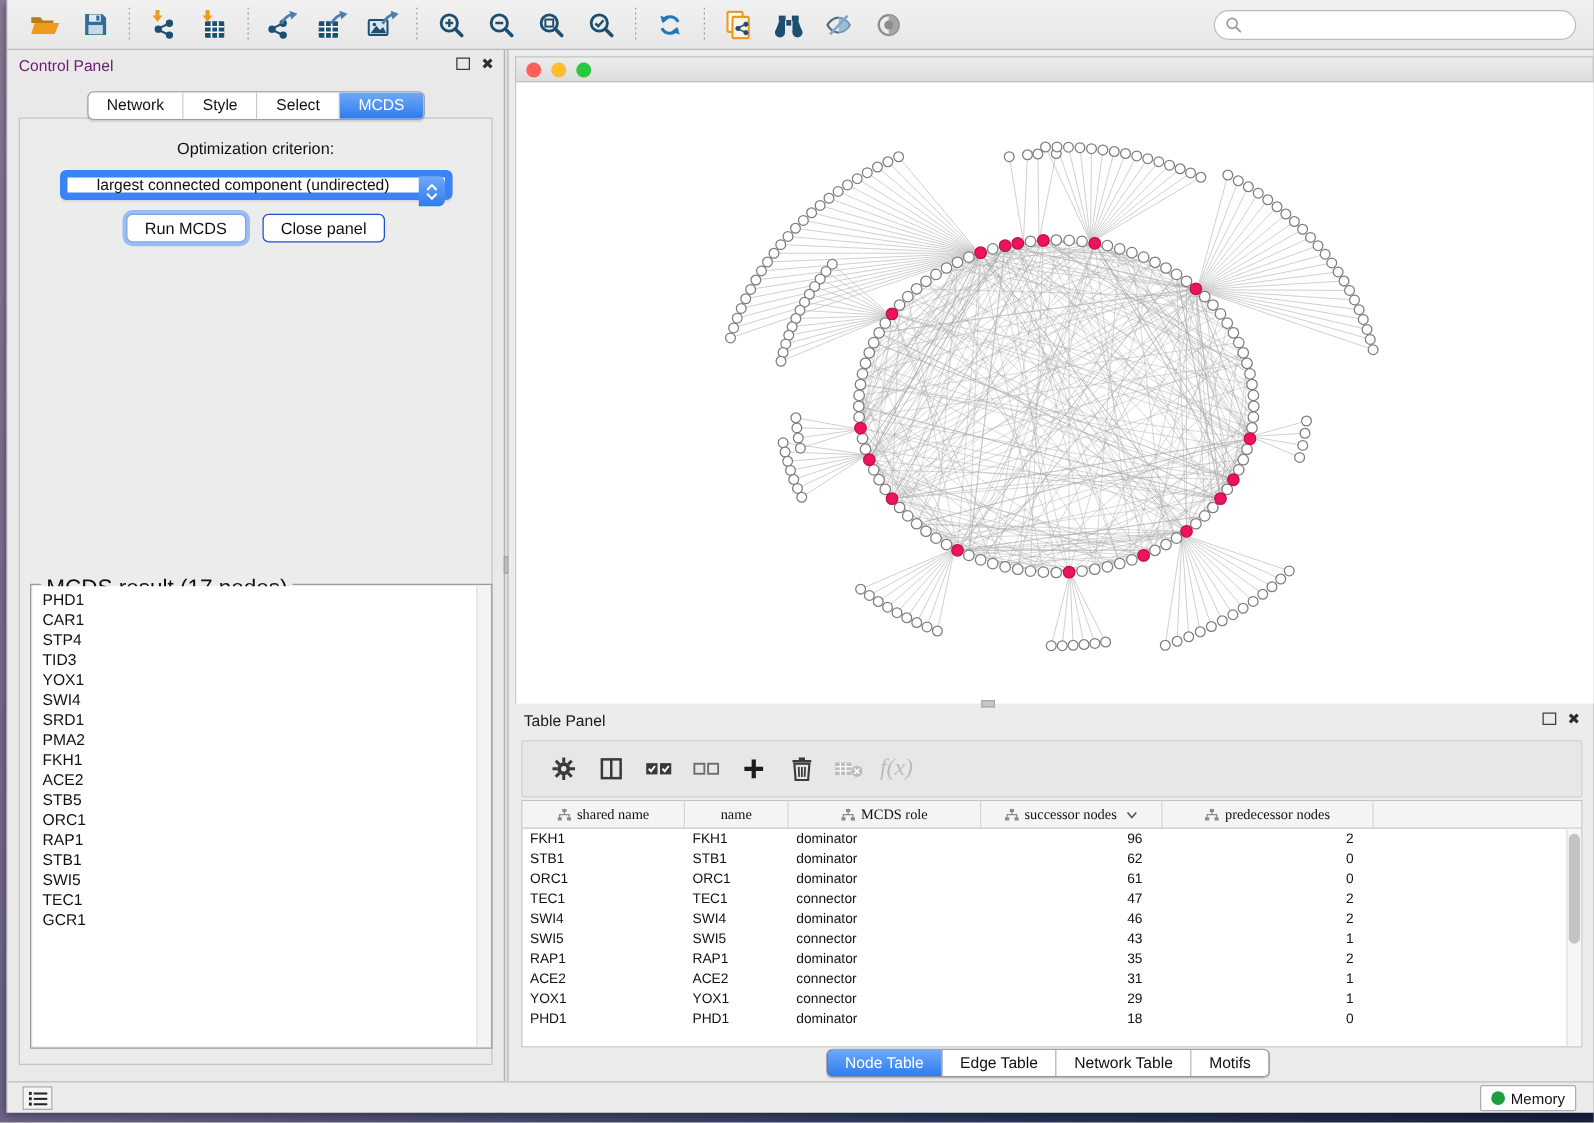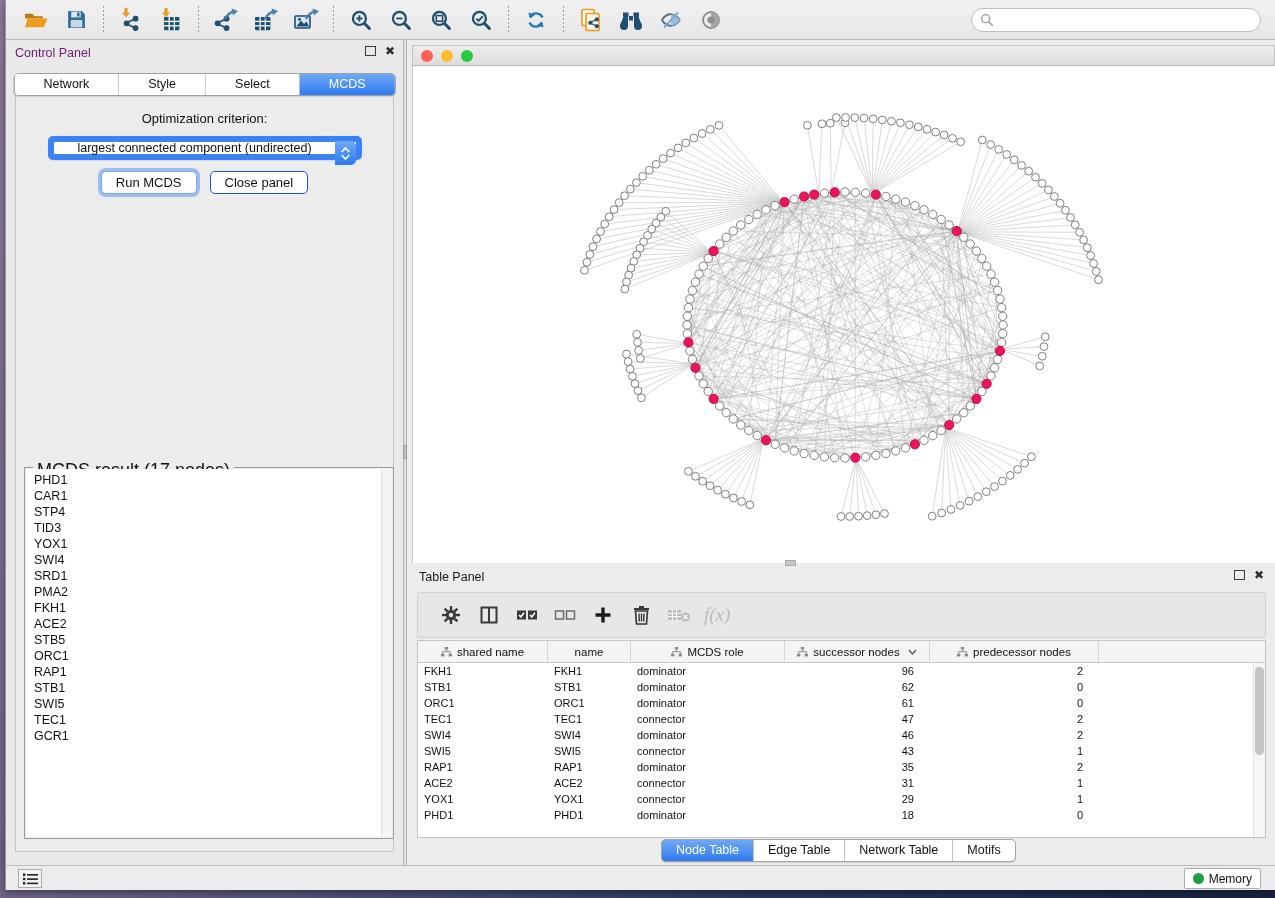--- a/index.html
+++ b/index.html
@@ -18,21 +18,21 @@
 
   
   .control-panel { position:absolute; left:0; top:40px; width:397px; bottom:25px; background:#e9e9e9; }
   .cp-header { position:relative; height:26px; }
   .cp-title { position:absolute; left:9px; top:6px; font-size:12.5px; color:#701a75; }
   .win-btns { position:absolute; right:8px; top:6px; display:flex; align-items:center; gap:9px; }
   .float-ico { width:11px; height:10px; border:1.6px solid #3c3c3c; display:inline-block; }
   .close-ico { font-size:12px; font-weight:bold; color:#2e2e2e; line-height:10px; cursor:pointer; }
 
   .cp-tabs { position:absolute; left:50%; transform:translateX(-50%); top:33px; display:flex; border:1px solid #9f9f9f; border-radius:5px; overflow:hidden; background:#fff; box-shadow:0 1px 1px rgba(0,0,0,.12); z-index:3; }
-  .cp-tab { padding:3px 29px 4px; font-size:12.5px; color:#111; background:#fff; border-right:1px solid #c2c2c2; cursor:pointer; }
+  .cp-tab { padding:3px 15px 4px; font-size:12.5px; color:#111; background:#fff; border-right:1px solid #c2c2c2; cursor:pointer; }
   .cp-tab:last-child { border-right:none; }
   .cp-tab.active { background:linear-gradient(#6fa9f7,#2e7bf0); color:#fff; }
 
   .cp-content { position:absolute; left:9px; right:9px; top:54px; bottom:13px; background:#ececec; border:1px solid #c4c4c4; }
   .opt-label { margin-top:16px; text-align:center; font-size:13px; color:#111; }
   .dropdown { width:314px; height:24px; margin:10px auto 0; background:#fff; border:6px solid #3b82f6; border-radius:5px; display:flex; align-items:center; position:relative; cursor:pointer; box-shadow:0 1px 1px rgba(0,0,0,.08); }
   .dropdown .dd-text { flex:1; text-align:center; font-size:12.5px; color:#111; padding-right:20px; }
   .dd-stepper { position:absolute; right:0; top:-1px; width:21px; height:24px; border-radius:0 5px 5px 0; background:linear-gradient(#6fa9f7,#2e7bf0); display:flex; flex-direction:column; align-items:center; justify-content:center; gap:1px; }
   .dd-stepper svg { display:block; }
   .btn-row { display:flex; justify-content:center; gap:13px; margin-top:11px; }
@@ -62,21 +62,21 @@
 
   
   .table-panel { position:absolute; left:0; right:0; top:523px; bottom:0; background:#ececec; }
   .tp-header { position:relative; height:26px; }
   .tp-title { position:absolute; left:12px; top:7px; font-size:12.5px; color:#1a1a1a; }
   .tp-toolbar { position:absolute; left:10px; right:9px; top:29px; height:46px; background:#e7e7e7; border:1px solid #d2d2d2; border-radius:2px; display:flex; align-items:center; padding-left:18px; }
   .tp-ico { width:30px; height:30px; margin-right:8px; display:flex; align-items:center; justify-content:center; cursor:pointer; }
   .fx-label { font-size:19px; color:#bcbcbc; font-style:italic; font-family:"Liberation Serif","DejaVu Serif",serif; margin-left:2px; }
 
   .data-table { position:absolute; left:10px; right:9px; top:77px; height:198px; background:#fff; border:1px solid #c4c4c4; overflow:hidden; }
-  .thead { display:flex; height:22px; background:#f4f4f4; border-bottom:1px solid #c9c9c9; }
+  .thead { display:flex; height:22px; background:#f4f4f4; border-bottom:1px solid #c9c9c9;font-family:Liberation Serif, serif; }
   .th { display:flex; align-items:center; justify-content:center; gap:5px; font-size:11.5px; color:#111; border-right:1px solid #d6d6d6; position:relative; }
   .th .sort { margin-left:3px; color:#555; }
   .trow { display:flex; height:16px; align-items:center; }
   .td { font-size:11px; color:#111; padding:0 6px; white-space:nowrap; overflow:hidden; }
   .td.num { text-align:right; }
   .tbl-scroll { position:absolute; right:0; top:22px; bottom:0; width:12px; background:#f6f6f6; border-left:1px solid #e0e0e0; }
   .tbl-thumb { position:absolute; left:1px; right:1px; top:4px; height:88px; background:#c4c4c4; border-radius:6px; }
 
   .bottom-tabs { position:absolute; left:254px; top:276px; display:flex; border:1px solid #a5a5a5; border-radius:5px; overflow:hidden; background:#404040; box-shadow:0 1px 1px rgba(0,0,0,.12); }
   .bt-tab { padding:3px 14px 4px; font-size:12.5px; color:#111; background:#fff; border-right:1px solid #c2c2c2; cursor:pointer; }

